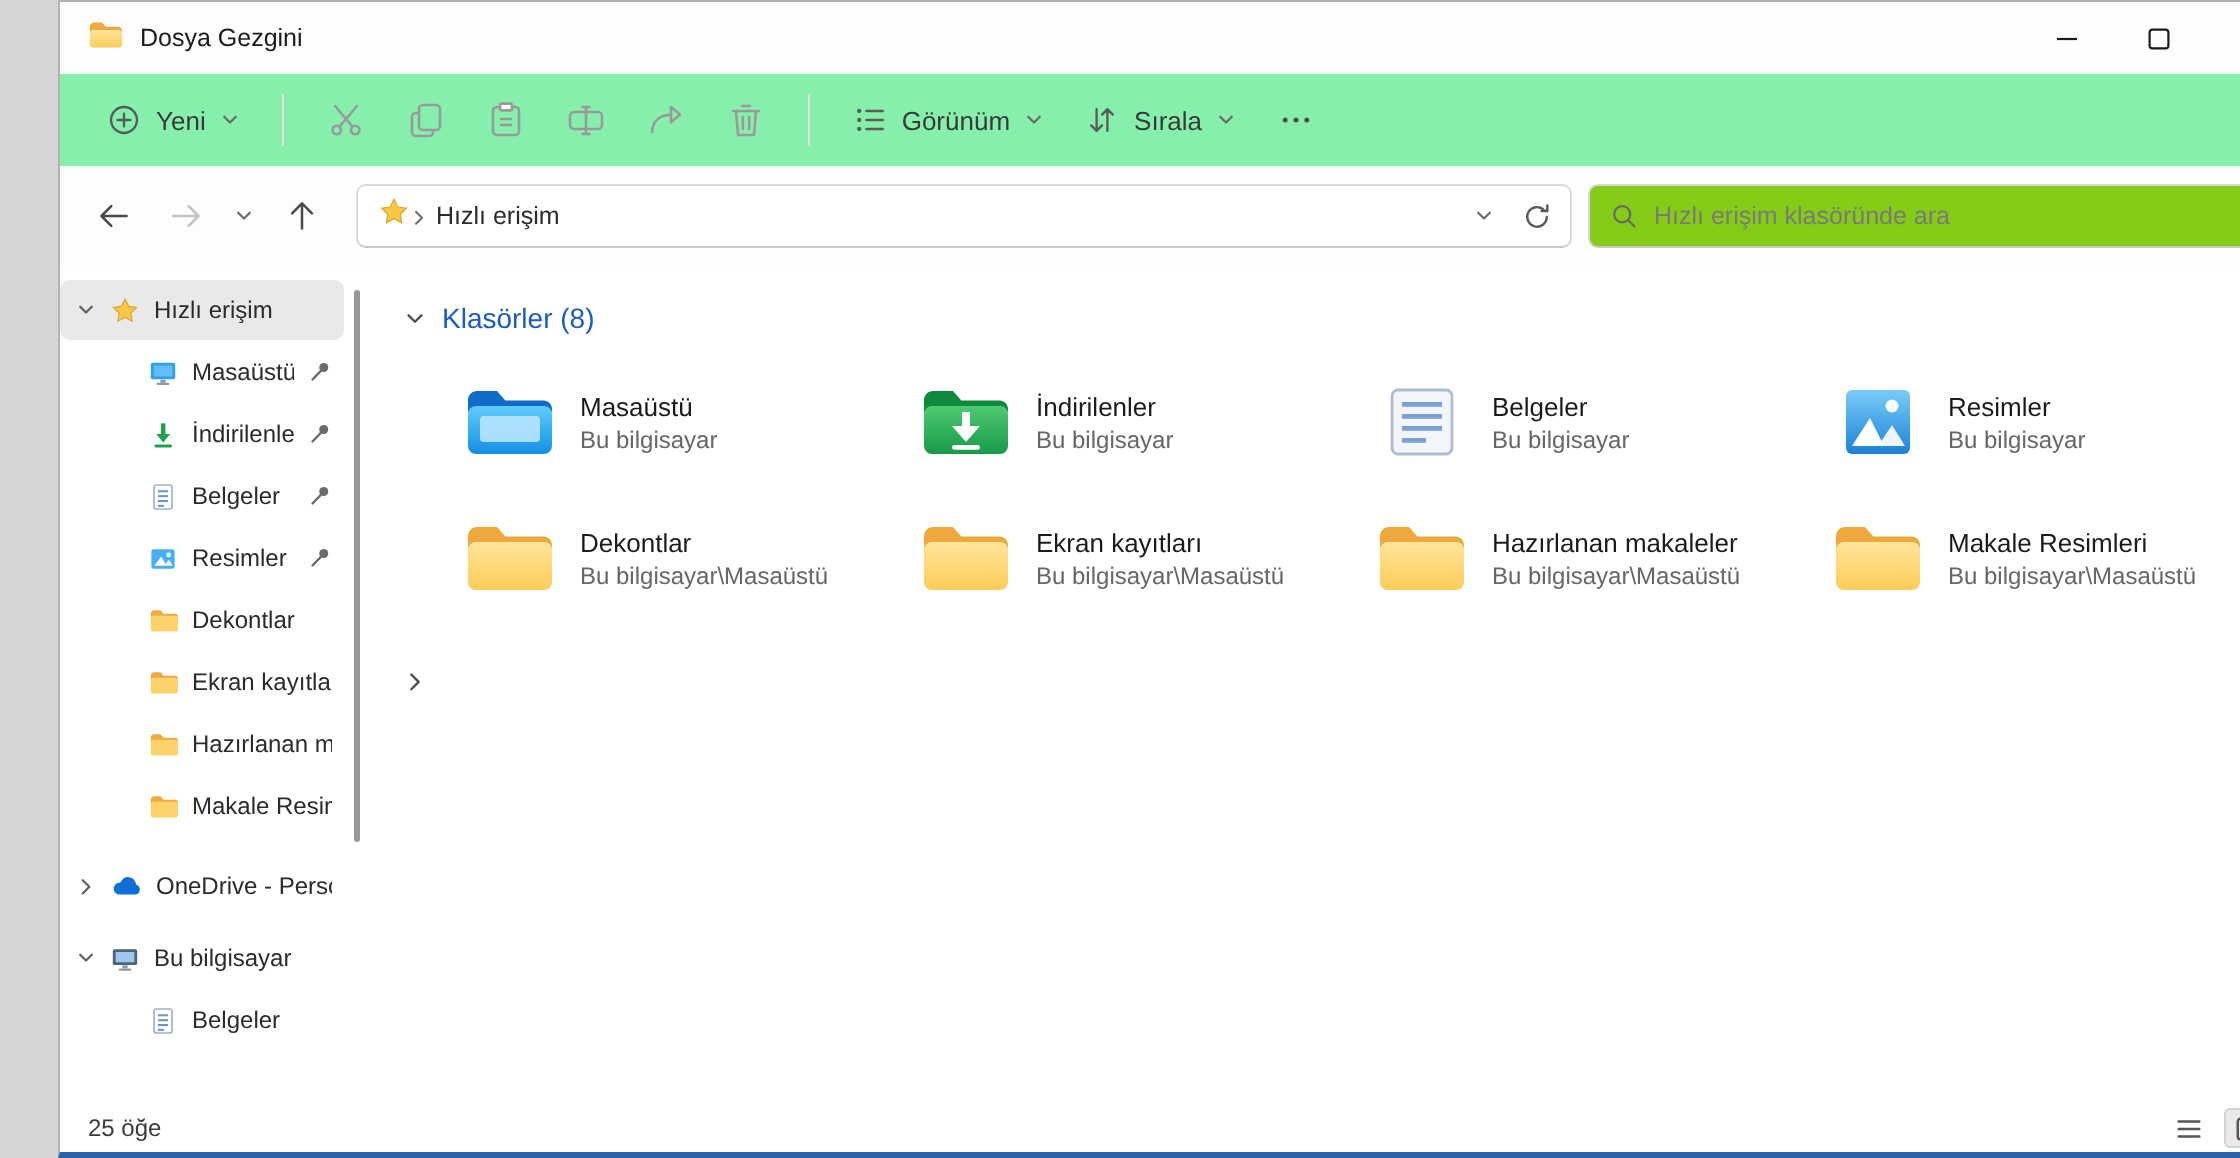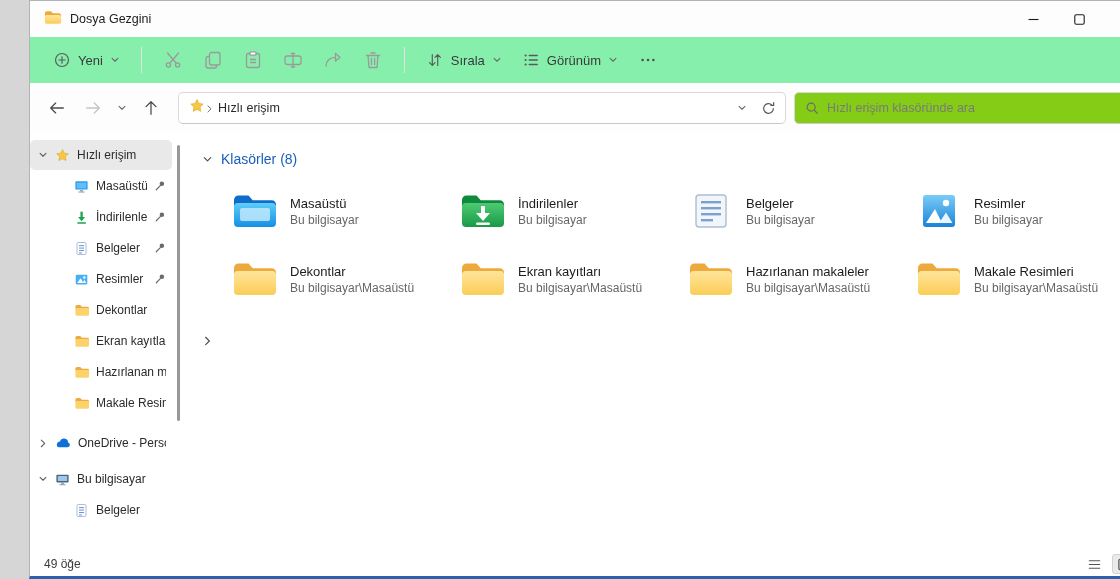--- a/index.html
+++ b/index.html
@@ -162,40 +162,40 @@
         </svg>
     </div>
     <div class="tb-ibtn">
       <svg width="20" height="20" viewBox="0 0 20 20" fill="none" stroke="#9a9a9a" stroke-width="1.3" stroke-linecap="round" stroke-linejoin="round">
           <path d="M3.5 5.5h13M8 3h4M5 5.5l1 12h8l1-12M8.4 8.5v6M11.6 8.5v6"></path>
         </svg>
     </div>
     <div class="tb-sep"></div>
 
     <div class="tb-btn">
-      <svg width="18" height="18" viewBox="0 0 20 20" fill="none" stroke="#5a5a5a" stroke-width="1.3" stroke-linecap="round" stroke-linejoin="round">
-          <path d="M7 4v12M4 13l3 3 3-3M13 16V4M10 7l3-3 3 3"></path>
-        </svg>
-      <span>Sırala</span>
-      <svg width="10" height="10" viewBox="0 0 12 12">
-          <path d="M2.5 4l3.5 3.5L9.5 4" fill="none" stroke="#6a6a6a" stroke-width="1.3" stroke-linecap="round" stroke-linejoin="round"></path>
-        </svg>
-    </div>
-    <div class="tb-btn">
       <svg width="18" height="18" viewBox="0 0 20 20">
           <circle cx="4" cy="5" r="1.2" fill="#5a5a5a"></circle>
           <circle cx="4" cy="10" r="1.2" fill="#5a5a5a"></circle>
           <circle cx="4" cy="15" r="1.2" fill="#5a5a5a"></circle>
           <path d="M8 5h9M8 10h9M8 15h9" stroke="#5a5a5a" stroke-width="1.4" stroke-linecap="round"></path>
         </svg>
       <span>Görünüm</span>
       <svg width="10" height="10" viewBox="0 0 12 12">
           <path d="M2.5 4l3.5 3.5L9.5 4" fill="none" stroke="#6a6a6a" stroke-width="1.3" stroke-linecap="round" stroke-linejoin="round"></path>
         </svg>
     </div>
+    <div class="tb-btn">
+      <svg width="18" height="18" viewBox="0 0 20 20" fill="none" stroke="#5a5a5a" stroke-width="1.3" stroke-linecap="round" stroke-linejoin="round">
+          <path d="M7 4v12M4 13l3 3 3-3M13 16V4M10 7l3-3 3 3"></path>
+        </svg>
+      <span>Sırala</span>
+      <svg width="10" height="10" viewBox="0 0 12 12">
+          <path d="M2.5 4l3.5 3.5L9.5 4" fill="none" stroke="#6a6a6a" stroke-width="1.3" stroke-linecap="round" stroke-linejoin="round"></path>
+        </svg>
+    </div>
     <div class="tb-ibtn">
       <svg width="18" height="18" viewBox="0 0 20 20">
           <circle cx="4" cy="10" r="1.4" fill="#4f4f4f"></circle>
           <circle cx="10" cy="10" r="1.4" fill="#4f4f4f"></circle>
           <circle cx="16" cy="10" r="1.4" fill="#4f4f4f"></circle>
         </svg>
     </div>
   </div>
 
   <div class="navbar">
@@ -507,21 +507,21 @@
       <div class="sec-head">
         <svg width="11" height="11" viewBox="0 0 12 12">
             <path d="M4 2.5L8 6.5 4 10.5" fill="none" stroke="#4f4f4f" stroke-width="1.3" stroke-linecap="round" stroke-linejoin="round"></path>
           </svg>
       </div>
 
     </div>
   </div>
 
   <div class="statusbar">
-    <span>49 öğe</span>
+    <span>25 öğe</span>
     <div class="status-views">
       <div class="sv-btn">
         <svg width="15" height="15" viewBox="0 0 16 16" fill="none" stroke="#555555" stroke-width="1.3" stroke-linecap="round">
             <path d="M2.5 4h11M2.5 8h11M2.5 12h11"></path>
           </svg>
       </div>
       <div class="sv-btn active">
         <svg width="15" height="15" viewBox="0 0 16 16">
             <rect x="2" y="2.5" width="12" height="11" rx="1.5" fill="none" stroke="#555555" stroke-width="1.3"></rect>
             <path d="M4 11.5l3-4 2.3 3 1.7-2 2 3z" fill="#555555"></path>

